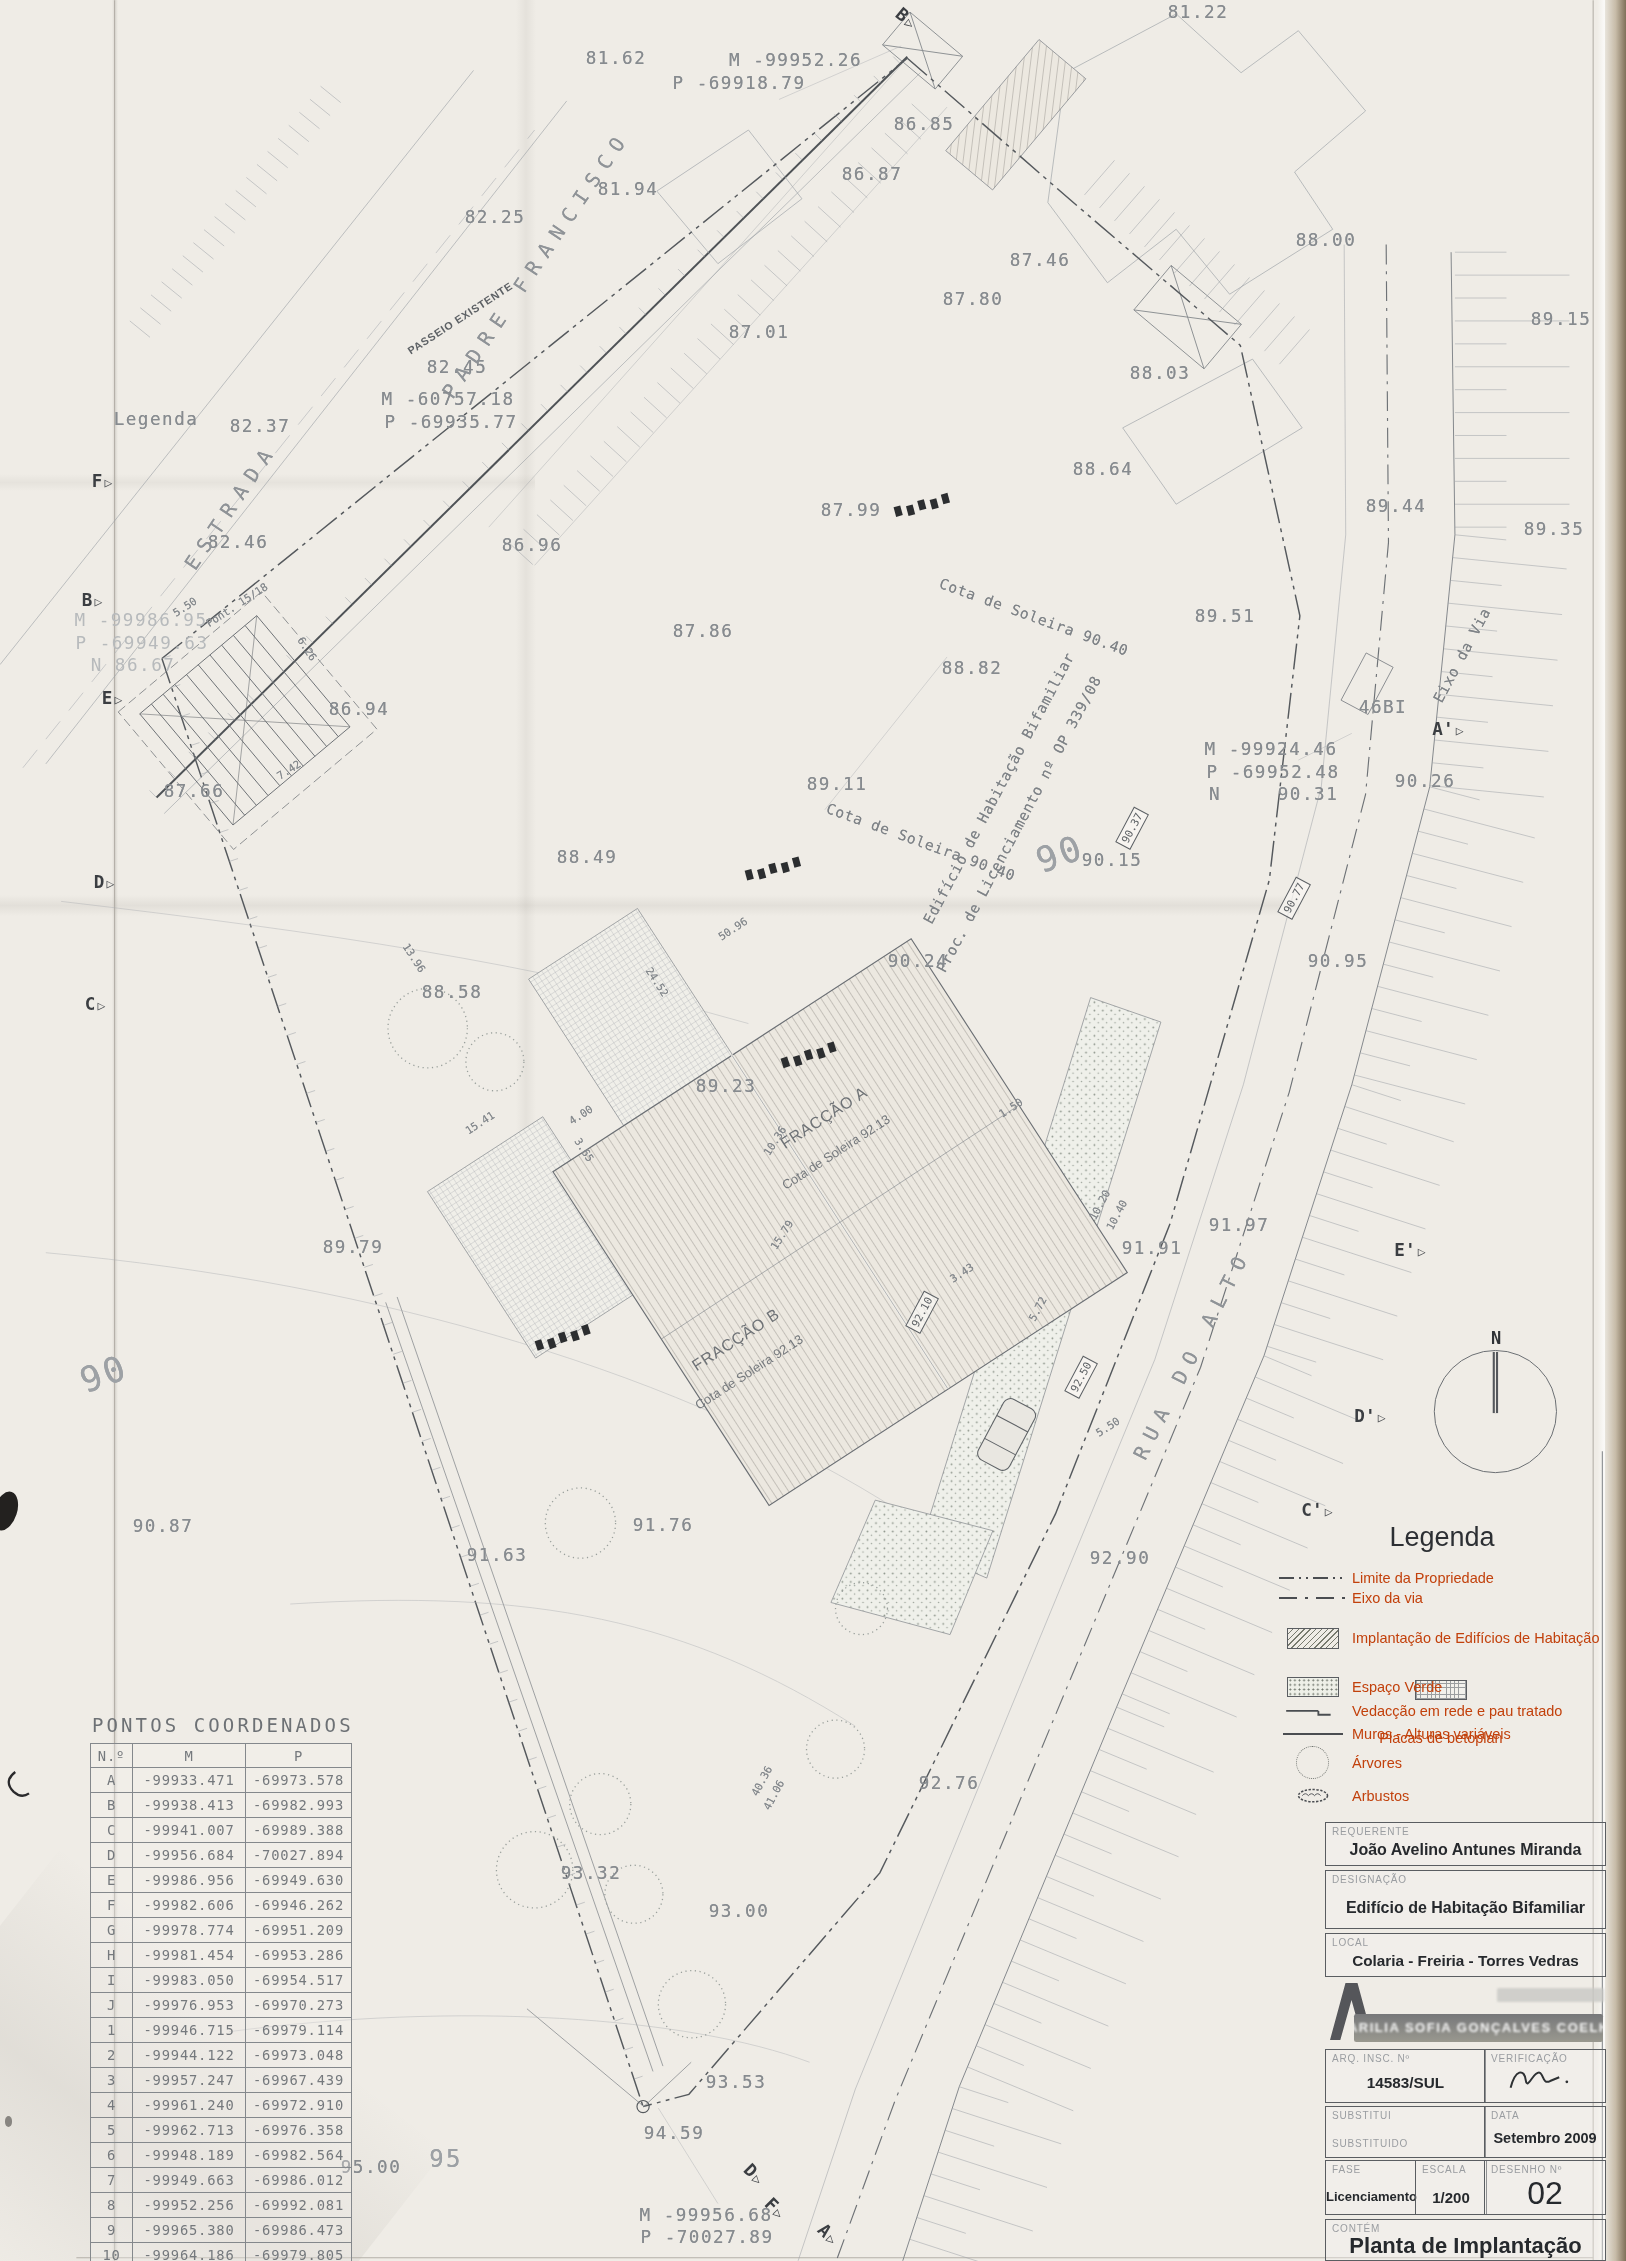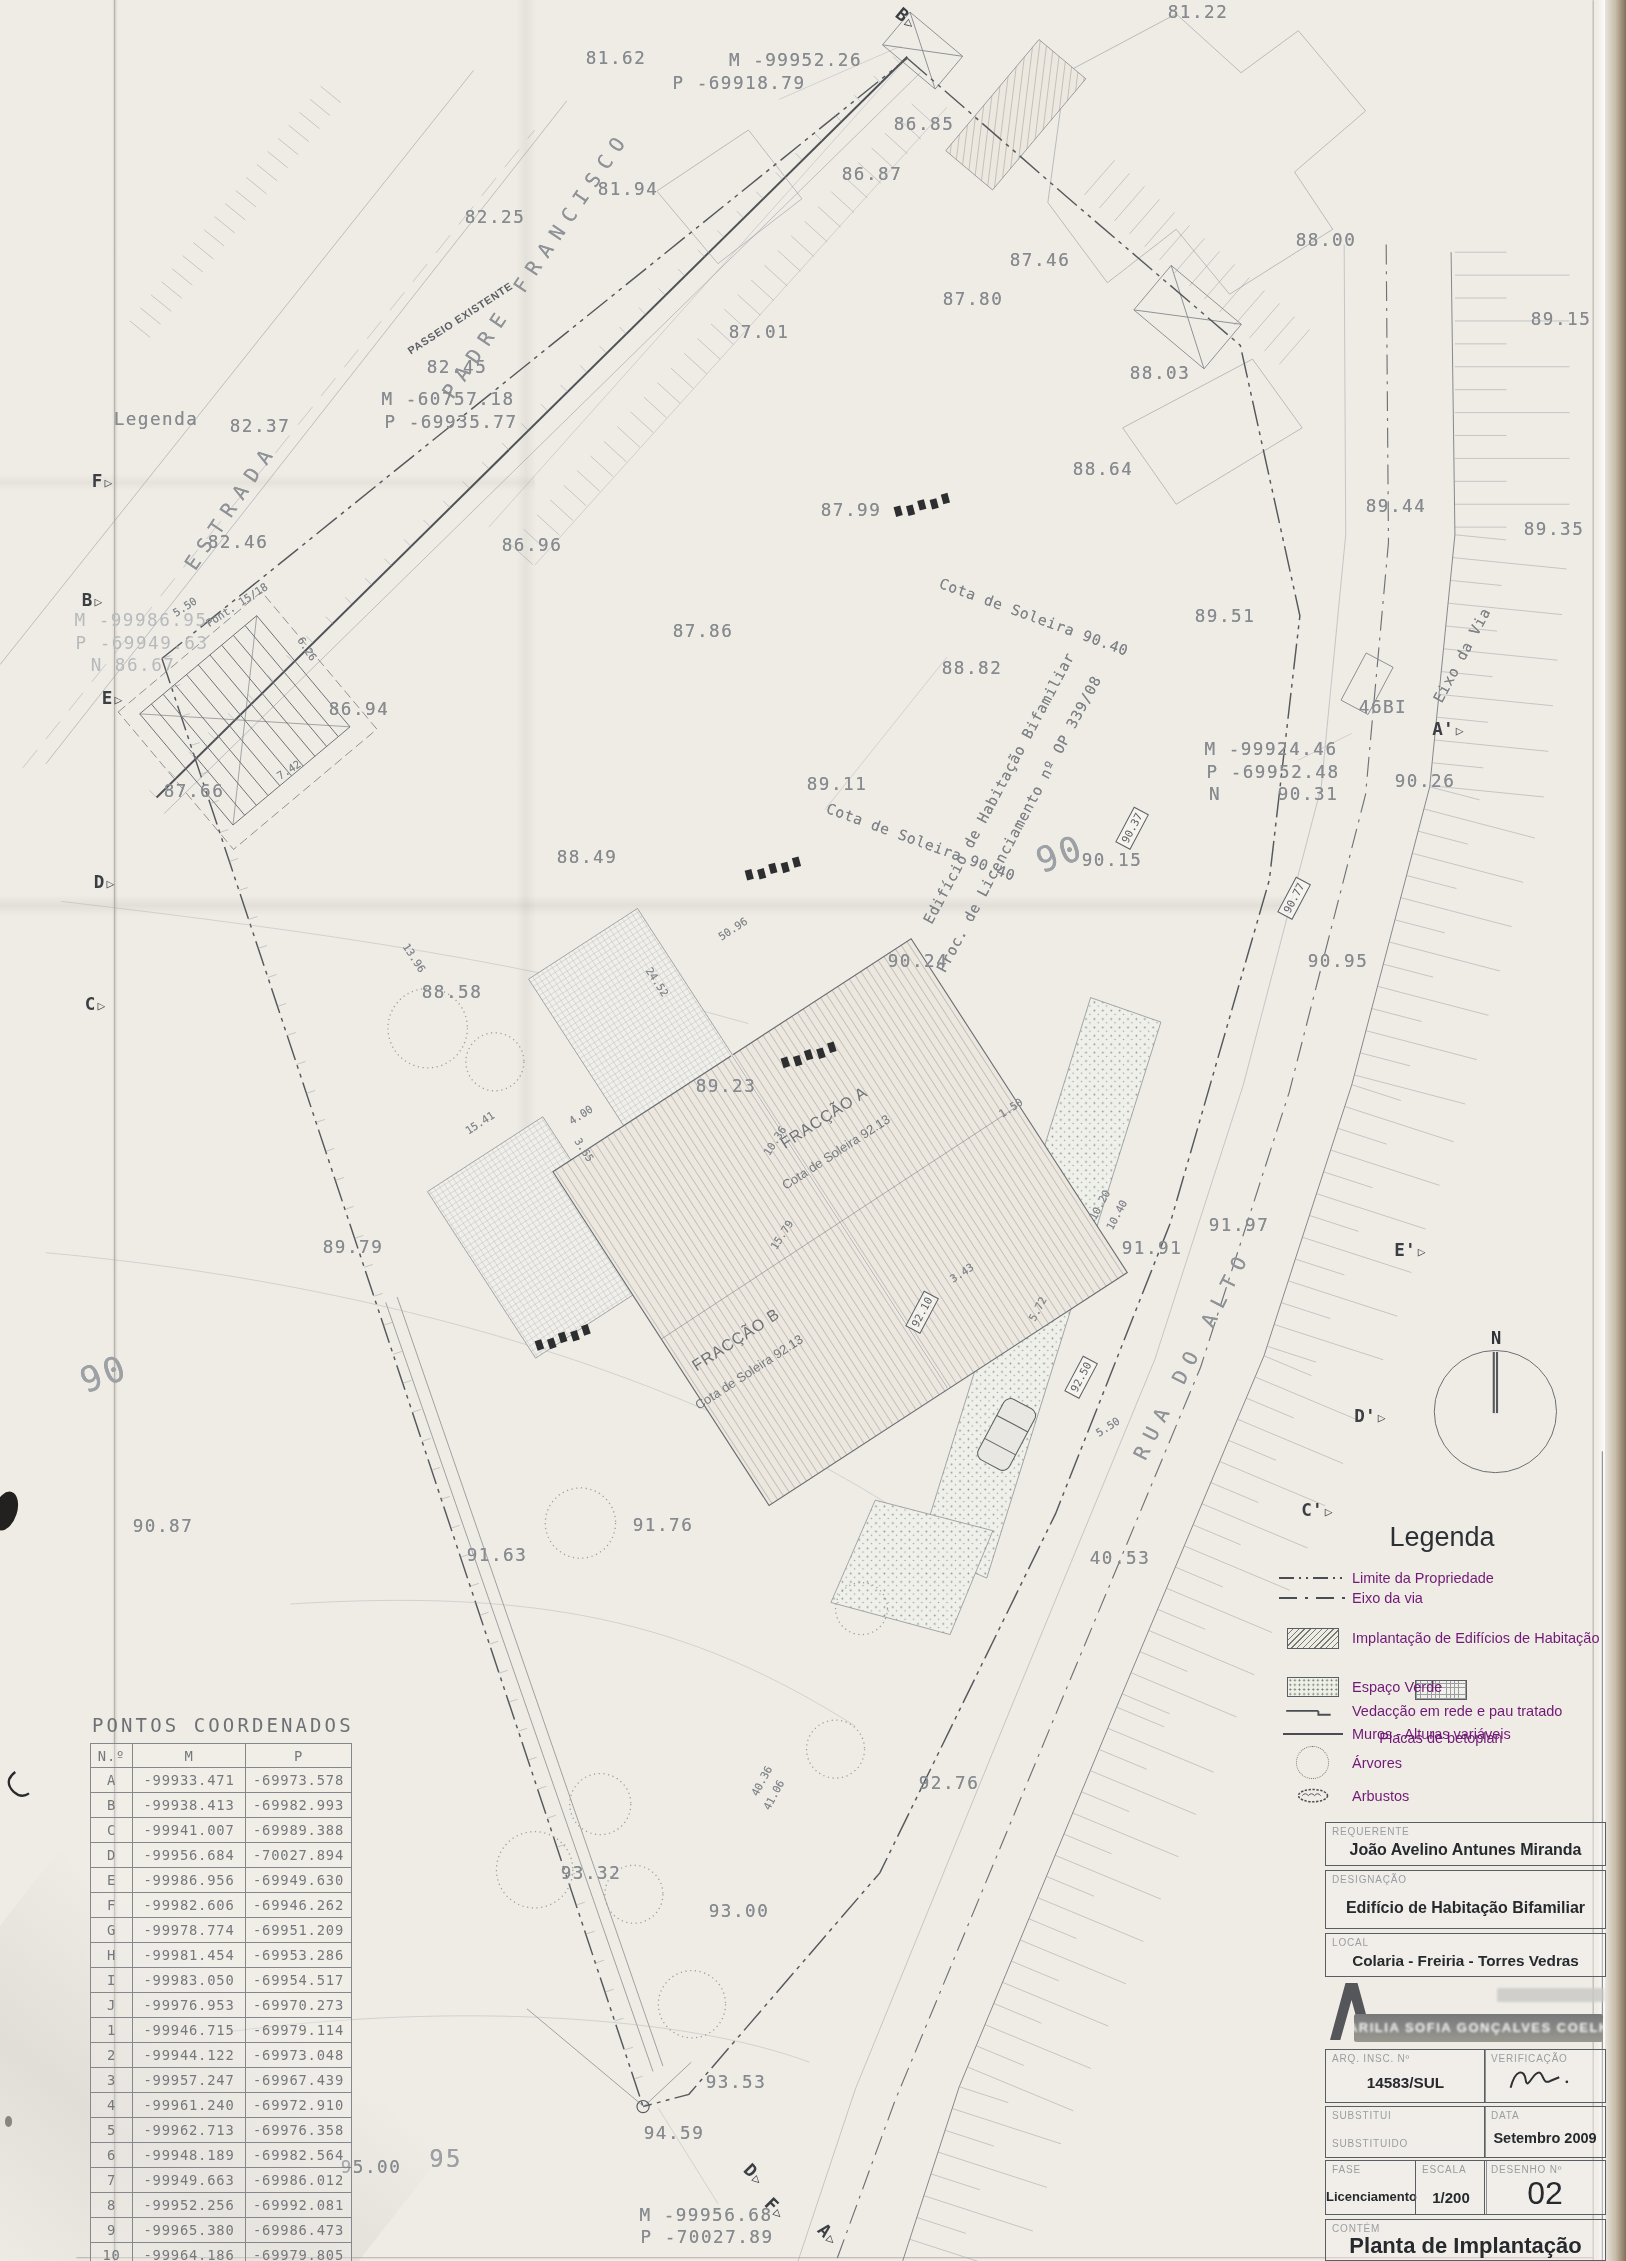--- a/index.html
+++ b/index.html
@@ -33,21 +33,21 @@
   .lab-fs{font-size:13px;font-family:"Liberation Sans",sans-serif;color:#75797d;text-shadow:none}
   .lab-bx{font-size:10.7px;color:#5c6064;border:0.9px solid #5c6064;padding:0.8px 3.1px;background:rgba(250,249,246,.65);text-shadow:none}
   .lab-nl{font-size:17px;font-weight:bold;color:#2f3236;text-shadow:none}
   .marker{position:absolute;white-space:nowrap;font-size:17.6px;font-weight:bold;color:#3b3e42;transform-origin:center}
   .marker .tri{display:inline-block;font-size:13px;font-weight:normal;color:#4a4d51;margin-left:2.3px}
   
   #legend-title{position:absolute;left:1442px;top:1537px;transform:translate(-50%,-50%);font-family:"Liberation Sans",sans-serif;font-size:27px;color:#2c2f33}
   #legend-items{position:absolute;left:1273px;top:1568px;width:336px}
   .leg-row{display:flex;align-items:center}
   .leg-sym{width:79px;flex:0 0 79px;display:flex;justify-content:center;align-items:center}
-  .leg-lab{font-family:"Liberation Sans",sans-serif;font-size:14.5px;color:#701a75;white-space:nowrap}
+  .leg-lab{font-family:"Liberation Sans",sans-serif;font-size:14.5px;color:#c2410c;white-space:nowrap}
   
   #coord-title{position:absolute;left:92px;top:1714px;font-size:19px;letter-spacing:3.1px;color:#6d7175}
   #coord-table{position:absolute;left:90px;top:1743px;border-collapse:collapse;background:rgba(245,243,239,.3)}
   #coord-table td,#coord-table th{border:0.9px solid #84888c;font-size:13.8px;font-weight:normal;color:#75797d;text-align:center;padding:0;height:24px;letter-spacing:0.8px}
   #coord-table th{height:23px}
   .col-n{width:41px}.col-m{width:112px}.col-p{width:105px}
   
   .tb-box{position:absolute;border:1.1px solid #5a5d61;background:rgba(246,244,240,.35)}
   .tb-lab{position:absolute;left:6.1px;top:3.1px;font-family:"Liberation Sans",sans-serif;font-size:10px;color:#9a9da1;letter-spacing:0.8px}
   .tb-val{position:absolute;left:0;right:0;text-align:center;font-family:"Liberation Sans",sans-serif;font-weight:bold;color:#26292d}
@@ -561,21 +561,21 @@
     <span class="lbl lab-t" style="left: 1038px; top: 1309px; transform: translate(-50%, -50%) rotate(-62deg);">5.72</span>
     <span class="lbl lab-co" style="left: 104px; top: 1374px; transform: translate(-50%, -50%) rotate(-20deg);">90</span>
     <span class="lbl lab-f" style="left: 736px; top: 1340px; transform: translate(-50%, -50%) rotate(-33deg);">FRACÇÃO B</span>
     <span class="lbl lab-fs" style="left: 749px; top: 1372px; transform: translate(-50%, -50%) rotate(-33deg);">Cota de Soleira 92.13</span>
     <span class="lbl lab-bx" style="left: 1081px; top: 1377px; transform: translate(-50%, -50%) rotate(-62deg);">92.50</span>
     <span class="lbl lab-t" style="left: 1108px; top: 1427px; transform: translate(-50%, -50%) rotate(-33deg);">5.50</span>
     <span class="lbl lab-st" style="left: 1192px; top: 1354px; transform: translate(-50%, -50%) rotate(-63deg);">RUA DO ALTO</span>
     <span class="lbl lab-n" style="left: 163px; top: 1526px; transform: translate(-50%, -50%) rotate(0deg);">90.87</span>
     <span class="lbl lab-n" style="left: 663px; top: 1525px; transform: translate(-50%, -50%) rotate(0deg);">91.76</span>
     <span class="lbl lab-n" style="left: 497px; top: 1555px; transform: translate(-50%, -50%) rotate(0deg);">91.63</span>
-    <span class="lbl lab-n" style="left: 1120px; top: 1558px; transform: translate(-50%, -50%) rotate(0deg);">40.53</span>
+    <span class="lbl lab-n" style="left: 1120px; top: 1558px; transform: translate(-50%, -50%) rotate(0deg);">92.90</span>
     <span class="lbl lab-n" style="left: 949px; top: 1783px; transform: translate(-50%, -50%) rotate(0deg);">92.76</span>
     <span class="lbl lab-t" style="left: 762px; top: 1781px; transform: translate(-50%, -50%) rotate(-62deg);">40.36</span>
     <span class="lbl lab-t" style="left: 774px; top: 1795px; transform: translate(-50%, -50%) rotate(-62deg);">41.06</span>
     <span class="lbl lab-n" style="left: 591px; top: 1873px; transform: translate(-50%, -50%) rotate(0deg);">93.32</span>
     <span class="lbl lab-n" style="left: 739px; top: 1911px; transform: translate(-50%, -50%) rotate(0deg);">93.00</span>
     <span class="lbl lab-n" style="left: 736px; top: 2082px; transform: translate(-50%, -50%) rotate(0deg);">93.53</span>
     <span class="lbl lab-n" style="left: 674px; top: 2133px; transform: translate(-50%, -50%) rotate(0deg);">94.59</span>
     <span class="lbl lab-n" style="left: 371px; top: 2167px; transform: translate(-50%, -50%) rotate(0deg);">95.00</span>
     <span class="lbl lab-co2" style="left: 446px; top: 2159px; transform: translate(-50%, -50%) rotate(0deg);">95</span>
     <span class="lbl lab-n" style="left: 706px; top: 2215px; transform: translate(-50%, -50%) rotate(0deg);">M -99956.68</span>

